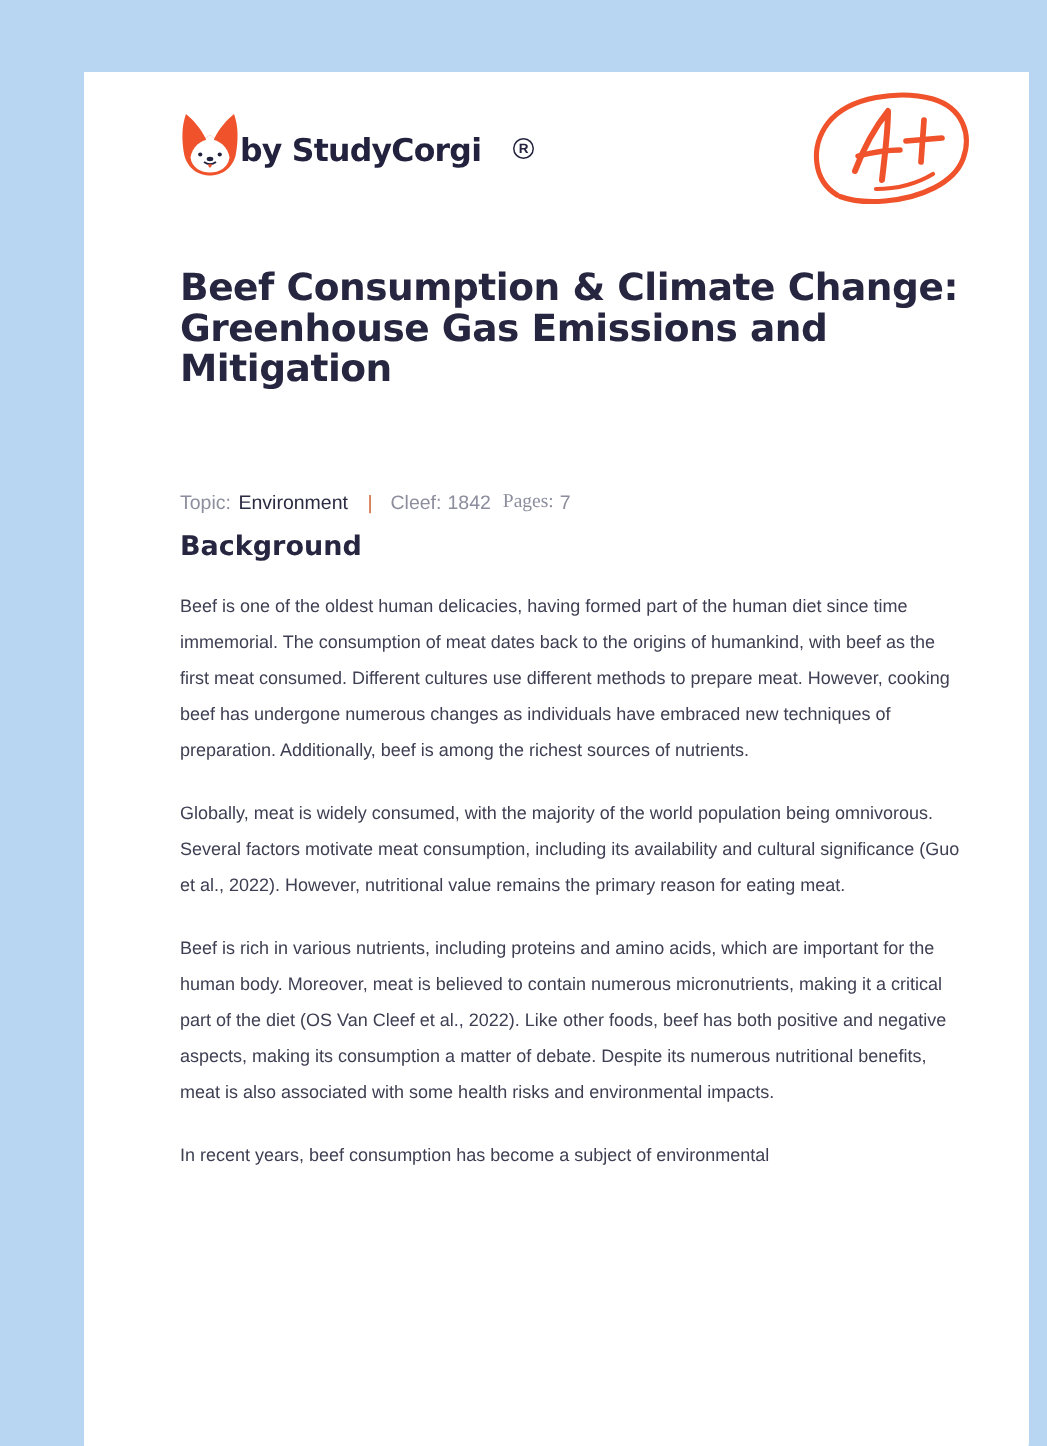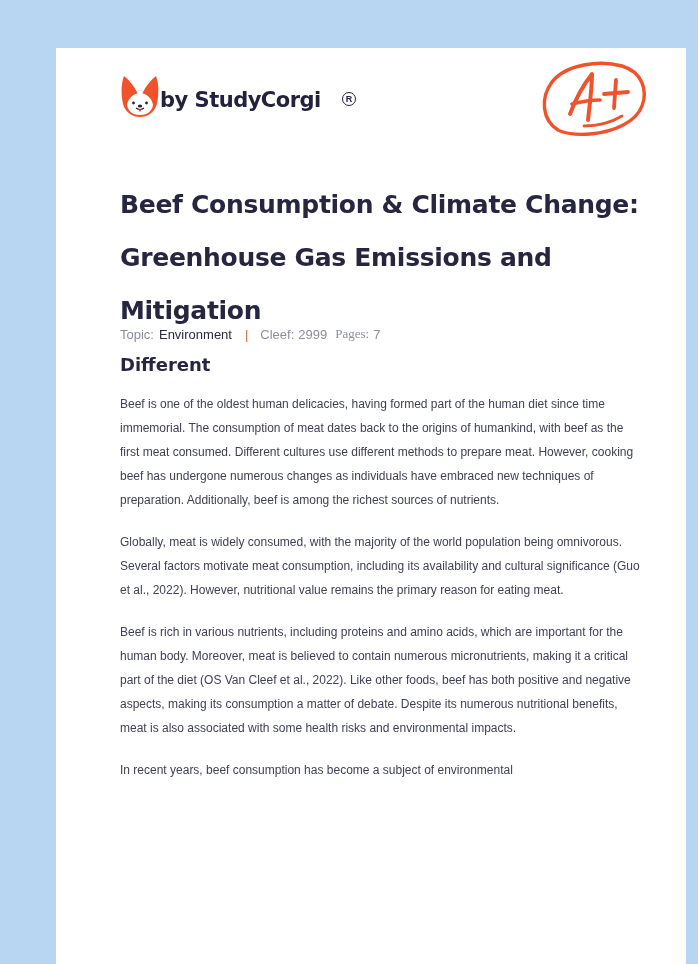--- a/index.html
+++ b/index.html
@@ -32,21 +32,21 @@
     position: absolute; left: 222px; top: 18px;
     width: 12px; height: 12px; border: 1.6px solid #22223f; border-radius: 50%;
     font-size: 9px; font-weight: bold; color: #22223f;
     display: flex; align-items: center; justify-content: center;
   }
   .grade { position: absolute; left: 482px; top: 10px; }
   .title {
     position: absolute; left: 64px; top: 130px; width: 530px;
     margin: 0;
     font-family: "DejaVu Sans", sans-serif;
-    font-weight: bold; font-size: 25px; line-height: 53px;
+    font-weight: bold; font-size: 25px; line-height: 27px;
     color: #262640; letter-spacing: -0.3px;
   }
   .meta {
     position: absolute; left: 64px; top: 278px;
     font-size: 13px; color: #8c8e9e;
     display: flex; align-items: center;
   }
   .meta .val { color: #2a2a42; margin-left: 5px; }
   .meta .sep { color: #d06a3a; margin: 0 12px 0 13px; }
   .meta .gap { margin-left: 8px; font-family: Liberation Serif, serif; }
@@ -92,26 +92,26 @@
     <path d="M46 68 C60 68 74 64 84 58" stroke="#f0532b" stroke-width="2.8" fill="none" stroke-linecap="round"></path>
   </svg>
 
   <h1 class="title">Beef Consumption &amp; Climate Change: Greenhouse Gas Emissions and Mitigation</h1>
 
   <div class="meta">
     <span>Topic:</span>
     <span class="val">Environment</span>
     <span class="sep">|</span>
     <span>Cleef:</span>
-    <span style="margin-left:4px">2999</span>
+    <span style="margin-left:4px">1842</span>
     <span class="gap">Pages:</span>
     <span style="margin-left:4px">7</span>
   </div>
 
-  <h2 class="h2">Different</h2>
+  <h2 class="h2">Background</h2>
 
   <div class="body-text">
     <p>Beef is one of the oldest human delicacies, having formed part of the human diet since time immemorial. The consumption of meat dates back to the origins of humankind, with beef as the first meat consumed. Different cultures use different methods to prepare meat. However, cooking beef has undergone numerous changes as individuals have embraced new techniques of preparation. Additionally, beef is among the richest sources of nutrients.</p>
     <p>Globally, meat is widely consumed, with the majority of the world population being omnivorous. Several factors motivate meat consumption, including its availability and cultural significance (Guo et al., 2022). However, nutritional value remains the primary reason for eating meat.</p>
     <p>Beef is rich in various nutrients, including proteins and amino acids, which are important for the human body. Moreover, meat is believed to contain numerous micronutrients, making it a critical part of the diet (OS Van Cleef et al., 2022). Like other foods, beef has both positive and negative aspects, making its consumption a matter of debate. Despite its numerous nutritional benefits, meat is also associated with some health risks and environmental impacts.</p>
     <p>In recent years, beef consumption has become a subject of environmental</p>
   </div>
 
 </div>
 

